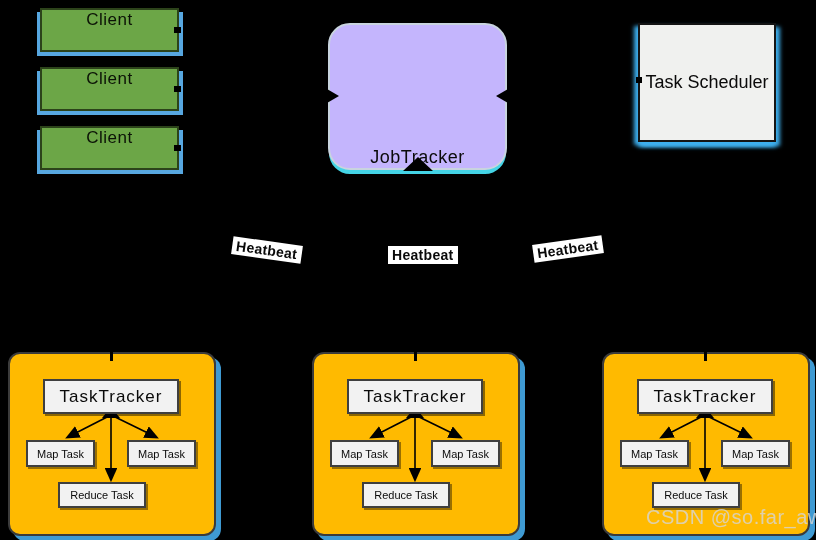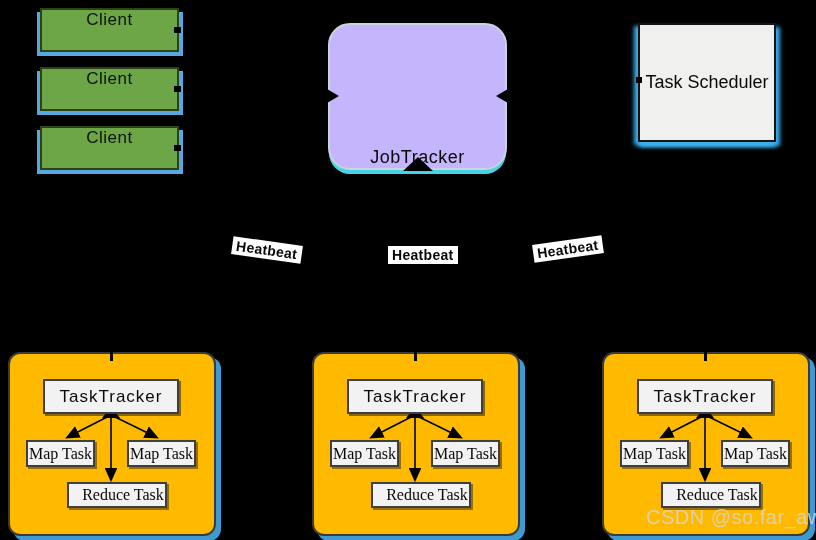--- a/index.html
+++ b/index.html
@@ -86,26 +86,26 @@
     position:absolute;left:33px;top:25px;width:132px;height:31px;
     background:#f2f2f2;border:2px solid #3f3f3f;
     box-shadow:2px 2px 0 rgba(0,0,0,.45);
     display:flex;align-items:center;justify-content:center;
     color:#0a0a0a;font-size:17px;letter-spacing:1px;
   }
   .task-box{
     position:absolute;background:#f2f2f2;border:2px solid #3f3f3f;
     box-shadow:2px 2px 0 rgba(0,0,0,.4);
     display:flex;align-items:center;justify-content:center;
-    color:#0a0a0a;font-family:Liberation Serif, serif;font-size:16px;
+    color:#0a0a0a;font-family:Liberation Sans, sans-serif;font-size:11px;
     white-space:nowrap;
   }
   .map-left{left:16px;top:86px;width:65px;height:23px;}
   .map-right{left:117px;top:86px;width:65px;height:23px;}
-  .reduce{left:57px;top:128px;width:84px;height:22px;padding-left:12px;}
+  .reduce{left:48px;top:128px;width:84px;height:22px;}
   .tracker-arrows{position:absolute;left:0;top:0;pointer-events:none;}
 
   
   .watermark{
     position:absolute;left:646px;top:506px;
     color:rgba(214,214,214,.8);font-size:20px;letter-spacing:.5px;
     white-space:nowrap;
   }
 </style>
 </head>

